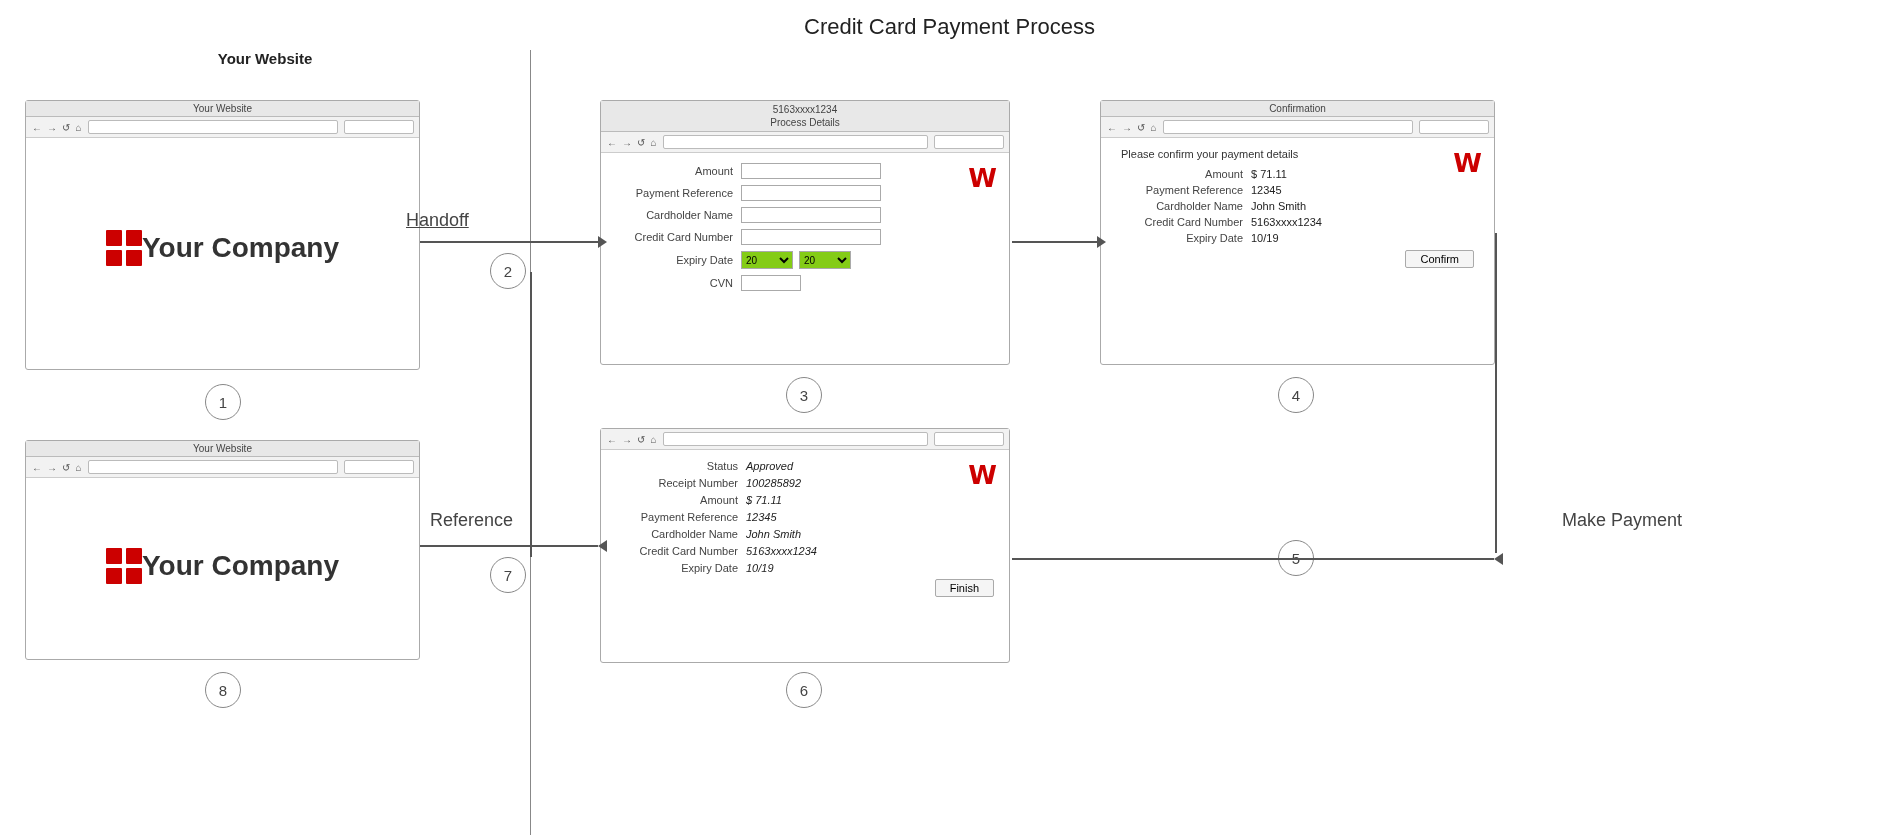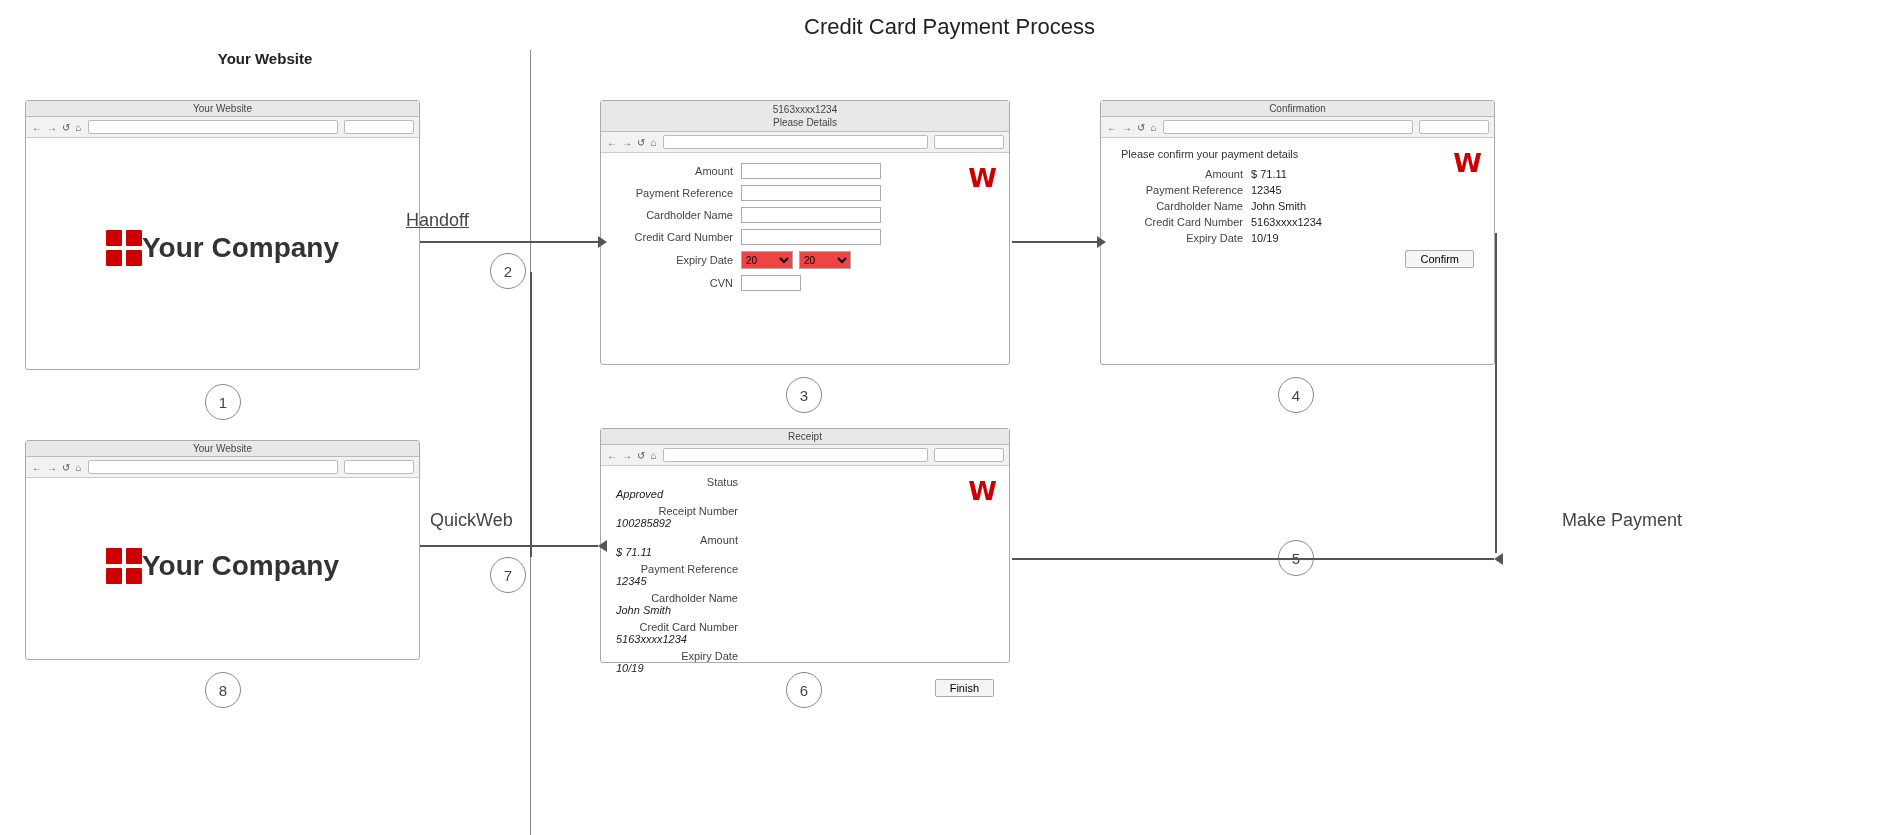--- a/index.html
+++ b/index.html
@@ -156,21 +156,21 @@
       background: #fff;
     }
     .form-row-expiry {
       display: flex;
       align-items: center;
       margin-bottom: 6px;
       font-size: 11px;
     }
     .select-box {
       border: 1px solid #aaa;
-      background: #ef4444;
+      background: #84cc16;
       height: 18px;
       width: 52px;
       font-size: 10px;
     }
 
     
     .info-form {
       padding: 10px 20px;
       width: 100%;
       font-size: 11px;
@@ -246,21 +246,20 @@
 
     
     .receipt-form {
       padding: 10px 15px;
       width: 100%;
       font-size: 11px;
     }
     .receipt-row {
       display: flex;
       margin-bottom: 5px;
-      flex-direction: column;
     }
     .receipt-label {
       text-align: right;
       width: 130px;
       padding-right: 8px;
       color: #444;
     }
     .receipt-value {
       color: #222;
       font-style: italic;
@@ -315,21 +314,21 @@
     </div>
   </div>
 
   <div class="step-circle" style="left:205px; top:334px;">
     <span>1</span>
   </div>
 
   <div class="browser" style="left:600px; top:50px; width:410px; height:265px;">
     <div class="browser-titlebar" style="line-height:1.3;">
       <div>5163xxxx1234</div>
-      <div>Please Details</div>
+      <div>Process Details</div>
     </div>
     <div class="browser-toolbar">
       <span class="browser-btn">←</span>
       <span class="browser-btn">→</span>
       <span class="browser-btn">↺</span>
       <span class="browser-btn">⌂</span>
       <div class="browser-addressbar"></div>
       <div class="browser-search"></div>
     </div>
     <div class="browser-content" style="height:210px; flex-direction:column; justify-content:flex-start; align-items:flex-start;">
@@ -439,21 +438,20 @@
         <div class="logo-text">Your Company</div>
       </div>
     </div>
   </div>
 
   <div class="step-circle" style="left:205px; top:622px;">
     <span>8</span>
   </div>
 
   <div class="browser" style="left:600px; top:378px; width:410px; height:235px;">
-    <div class="browser-titlebar">Receipt</div>
     <div class="browser-toolbar">
       <span class="browser-btn">←</span>
       <span class="browser-btn">→</span>
       <span class="browser-btn">↺</span>
       <span class="browser-btn">⌂</span>
       <div class="browser-addressbar"></div>
       <div class="browser-search"></div>
     </div>
     <div class="browser-content" style="height:185px; flex-direction:column; justify-content:flex-start; align-items:flex-start;">
       <div class="w-logo">𝗪</div>
@@ -522,21 +520,21 @@
 
   <div class="arrow" style="left:1012px; top:503px; flex-direction:row-reverse;">
     <div class="arrow-head-left"></div>
     <div class="arrow-line" style="width:482px;"></div>
   </div>
 
   <div class="arrow" style="left:420px; top:490px; flex-direction:row-reverse;">
     <div class="arrow-head-left"></div>
     <div class="arrow-line" style="width:178px;"></div>
   </div>
-  <div class="process-label" style="left:430px; top:460px;">QuickWeb</div>
+  <div class="process-label" style="left:430px; top:460px;">Reference</div>
 
   <div class="step-circle" style="left:490px; top:507px;">
     <span>7</span>
   </div>
 
   <div style="position:absolute; left:530px; top:222px; width:1.5px; height:285px; background:#555;"></div>
 
 </div>
 
 </body></html>

